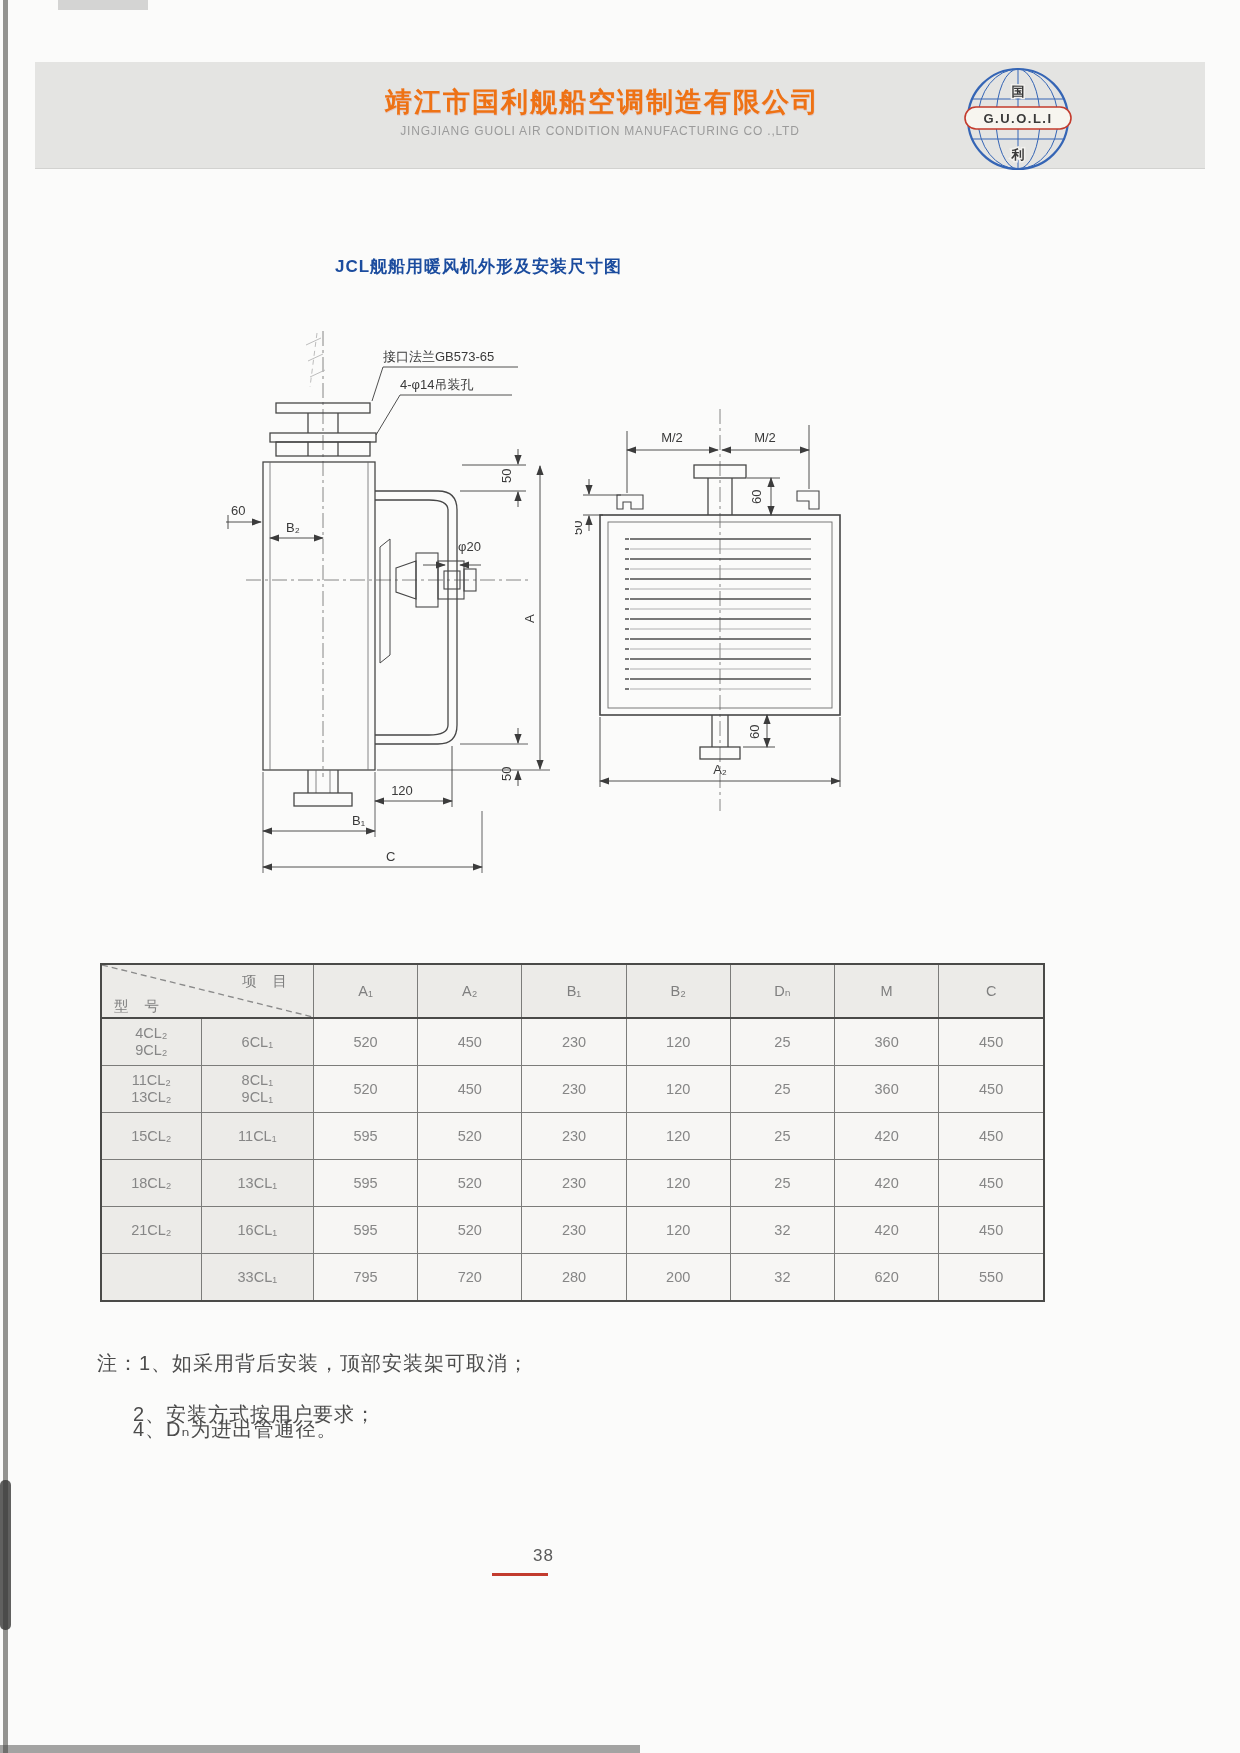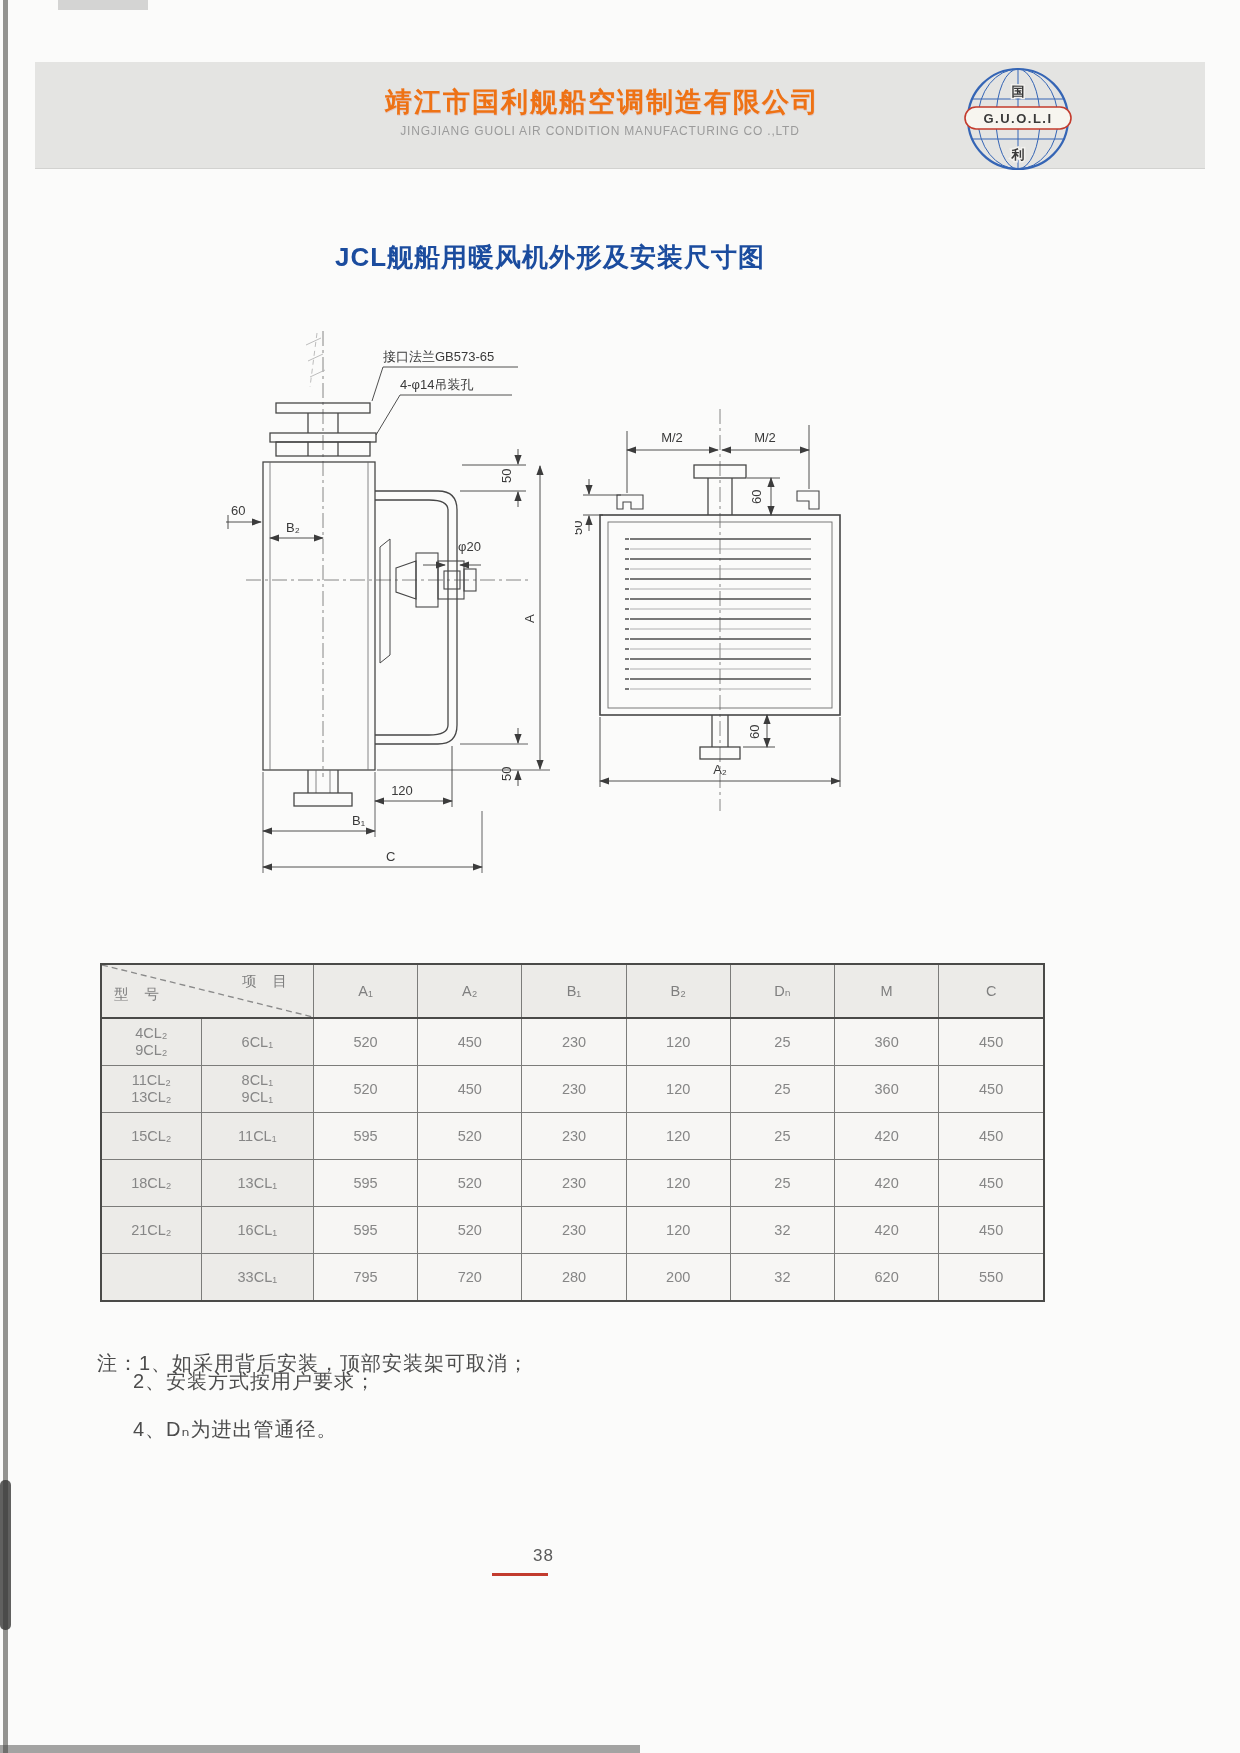--- a/index.html
+++ b/index.html
@@ -6,36 +6,36 @@
   #page{position:relative;width:1240px;height:1753px;margin:0 auto;background:#fbfbfa;overflow:hidden;
         font-family:"Liberation Sans","DejaVu Sans",sans-serif;color:#444;}
   .abs{position:absolute;}
   
   #band{position:absolute;left:35px;top:62px;width:1170px;height:106px;background:#e4e4e2;border-bottom:1px solid #d2d2d0;}
   #company-cn{position:absolute;left:330px;top:84px;width:545px;text-align:center;margin:0;
       font-size:27px;font-weight:bold;color:#ee7214;letter-spacing:2px;text-shadow:0.6px 0.6px 0 #d9534f33;}
   #company-en{position:absolute;left:300px;top:124px;width:600px;text-align:center;
       font-size:12px;color:#9b9b9b;letter-spacing:0.8px;}
   
-  #doc-title{position:absolute;left:335px;top:240px;font-size:26px;font-weight:bold;color:#1b4c9e;letter-spacing:1px;}
+  #doc-title{position:absolute;left:335px;top:255px;font-size:17px;font-weight:bold;color:#1b4c9e;letter-spacing:1px;}
   
   svg text{font-family:"Liberation Sans","DejaVu Sans",sans-serif;font-size:13px;fill:#3a3a3a;}
   
   #dim-table{position:absolute;left:100px;top:963px;width:945px;border-collapse:collapse;table-layout:fixed;
       border:2.4px solid #4a4a48;background:#f5f4f2;}
   #dim-table th,#dim-table td{border:1px solid #7c7c7a;text-align:center;vertical-align:middle;
       font-size:14.5px;color:#868686;font-weight:normal;}
   #dim-table th{height:50px;background:#ecebe8;color:#7f7f7f;}
   #dim-table tr.hrow{border-bottom:2.4px solid #4a4a48;}
   #dim-table td{height:44px;}
   #dim-table td.m{background:#ecebe8;white-space:pre-line;line-height:1.15;}
   #dim-table td.v{background:#f7f6f4;}
   th.corner{position:relative;padding:0;}
   th.corner .ct{position:absolute;right:20px;top:7px;letter-spacing:6px;}
-  th.corner .cb{position:absolute;left:12px;bottom:13px;letter-spacing:6px;}
+  th.corner .cb{position:absolute;left:12px;bottom:1px;letter-spacing:6px;}
   th.corner svg{position:absolute;left:0;top:0;width:100%;height:100%;}
   
   .note-line{position:absolute;font-size:20px;color:#4c4c4c;letter-spacing:1px;}
   
   #pagenum{position:absolute;left:494px;top:1546px;width:60px;text-align:right;font-size:17px;color:#5a5a5a;letter-spacing:1px;}
   #pagenum-rule{position:absolute;left:492px;top:1573px;width:56px;height:3px;background:#c23b2e;}
   
   .artifact{position:absolute;pointer-events:none;}
 </style>
 </head>
@@ -320,19 +320,19 @@
       <td class="v">280</td>
       <td class="v">200</td>
       <td class="v">32</td>
       <td class="v">620</td>
       <td class="v">550</td>
     </tr>
   </tbody>
     </table>
 
   <div class="note-line" style="left:97px;top:1350px;">注：1、如采用背后安装，顶部安装架可取消；</div>
-  <div class="note-line" style="left:133px;top:1368px;text-align:right;">2、安装方式按用户要求；</div>
+  <div class="note-line" style="left:133px;top:1401px;text-align:right;">2、安装方式按用户要求；</div>
   <div class="note-line" style="left:133px;top:1416px;">4、Dₙ为进出管通径。</div>
 
   <div id="pagenum">38</div>
   <div id="pagenum-rule"></div>
 
 </div>
 
 </body></html>

